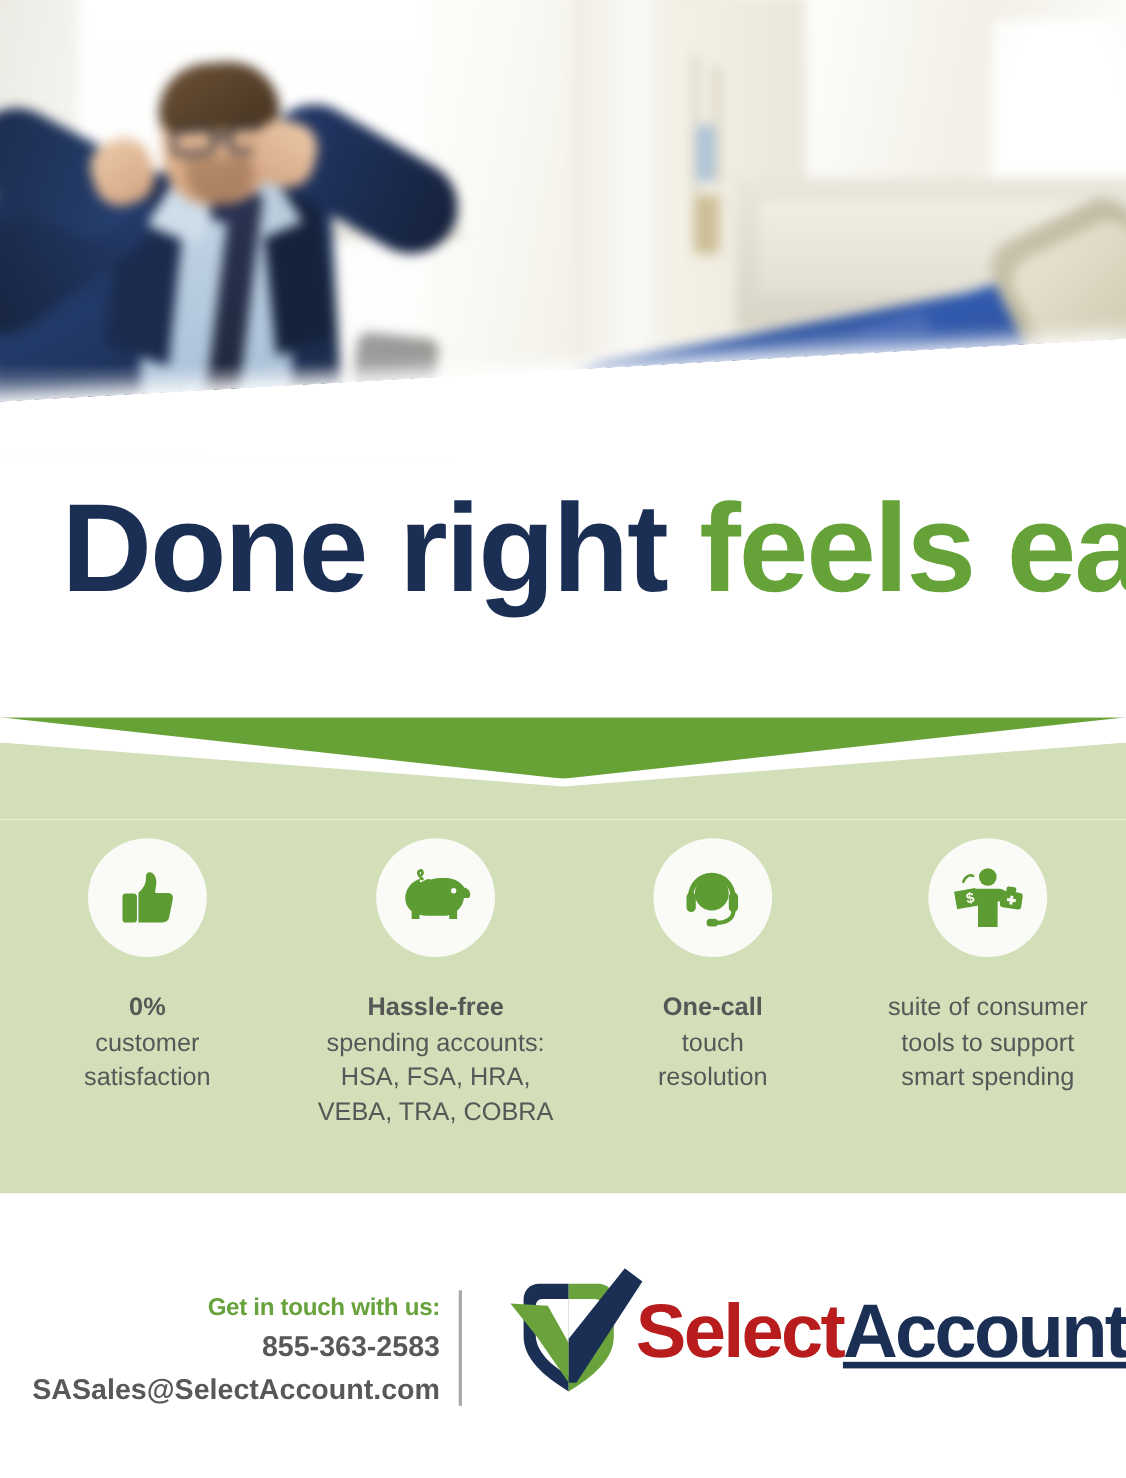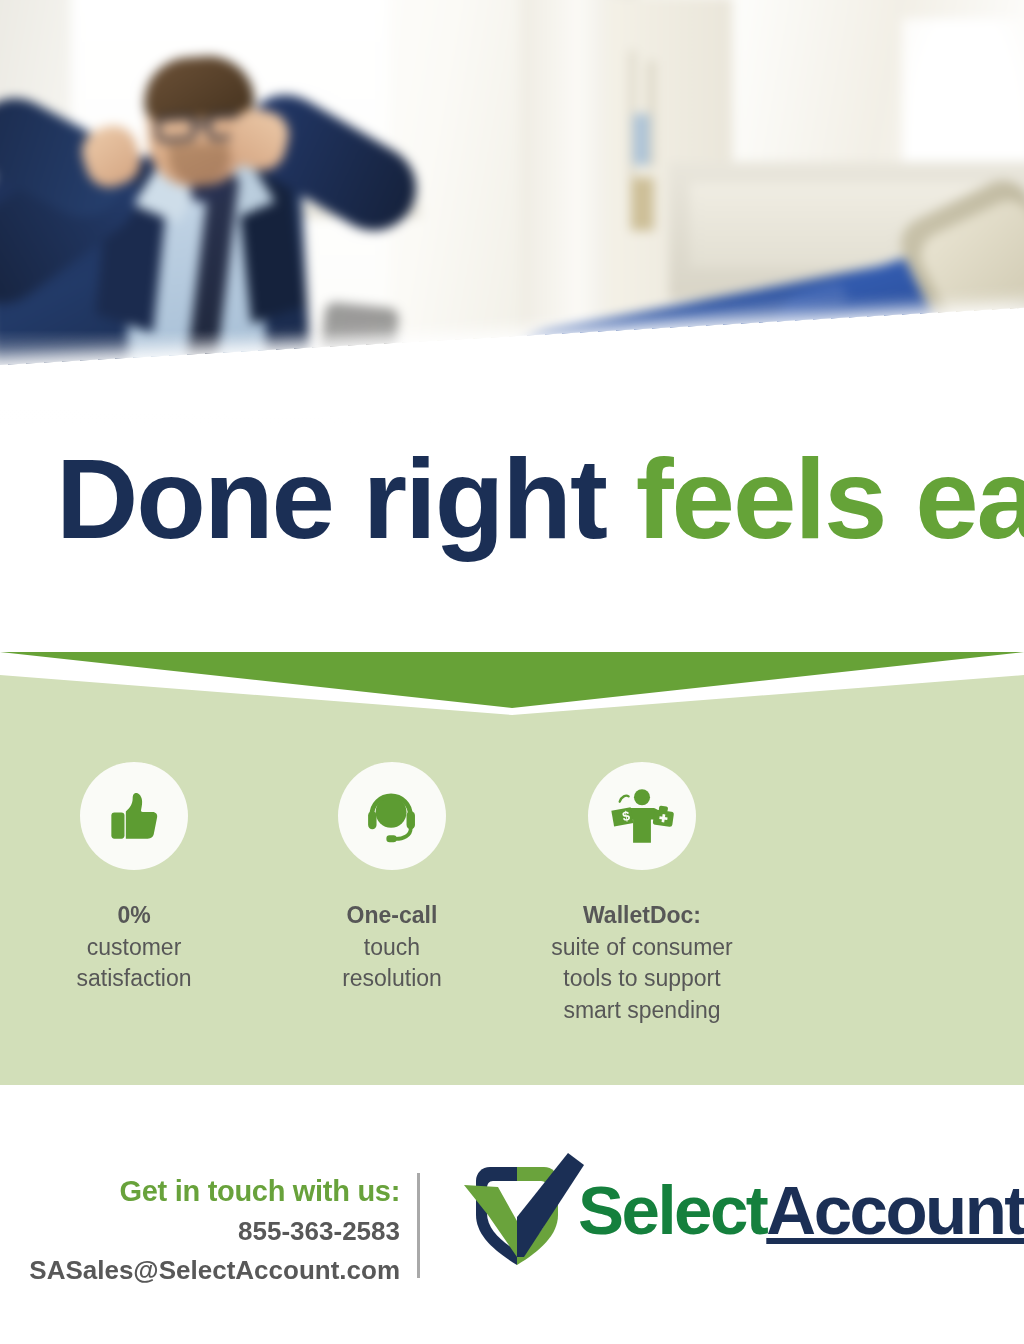--- a/index.html
+++ b/index.html
@@ -143,28 +143,28 @@
   .f3 { width:248px; }
   .f4 { width:252px; }
   .circle { width:108px; height:108px; border-radius:50%; background:#fafbf7;
     display:flex; align-items:center; justify-content:center; margin-top:17px; }
   .fcap { margin-top:30px; text-align:center; color:#575757; font-size:23px; line-height:1.38; }
   .fcap b { font-weight:bold; display:block; }
 
   
   .footer { position:absolute; left:0; top:1085px; width:1024px; height:259px; background:#fff; }
   .contact { position:absolute; left:0; top:90px; width:400px; text-align:right; }
-  .contact .c-head { color:#68a23b; font-size:29px; font-weight:bold; letter-spacing:-.3px; }
+  .contact .c-head { color:#68a23b; font-size:22px; font-weight:bold; letter-spacing:-.3px; }
   .contact .c-line { color:#585858; font-size:26px; font-weight:bold; margin-top:8px; }
   .vdiv { position:absolute; left:417px; top:88px; width:3px; height:105px; background:#a9a9a9; }
   .logo { position:absolute; left:460px; top:70px; width:540px; height:120px; }
   .logo-mark { position:absolute; left:0; top:-2px; width:124px; height:124px; }
   .logo-text { position:absolute; left:118px; top:16px; font-size:69px; font-weight:bold;
     letter-spacing:-2.5px; white-space:nowrap; }
-  .lt-green { color:#15803d; }
+  .lt-green { color:#b91c1c; }
   .lt-navy { color:#1b2f55;text-decoration:underline; }
 </style>
 </head>
 <body>
 
 <div class="page">
 
   <div class="hero">
     <div class="hero-scene">
       <div class="bg-wall"></div>
@@ -237,20 +237,40 @@
             <rect x="7" y="28" width="14.5" height="29" rx="3.4" fill="#5d9c32"></rect>
           </svg>
         </div>
         <div class="fcap">
           <b>0%</b>
           <span>customer</span><br>
           <span>satisfaction</span>
         </div>
       </div>
 
+      <div class="feature f2">
+        <div class="circle">
+          <svg width="64" height="56" viewBox="0 0 72 60" aria-hidden="true">
+            <path fill="#5d9c32" d="M23 10 C12 12 5 21 5 30.5 C5 36 7.5 40.8 11.5 44 L11.5 52
+              H19.5 L19.5 47.5 C22 48.2 24.7 48.6 27.5 48.6 L43 48.6 C45.5 48.6 48 48.3 50 47.7
+              L50 52 H58 L58 43.5 C62 40 64.5 35.5 65 30.5 L68.5 30.5
+              C70.3 30.5 71.5 29 71.5 27 C71.5 23.5 69 20.6 65.5 20 C62 13.5 54 9.6 44 9.6
+              C39.5 9.6 35.2 10.3 31.5 11.6 Z"></path>
+            <circle cx="54.5" cy="23" r="2.7" fill="#fafbf7"></circle>
+            <path d="M21 13 C27 8.5 37 6.8 45.5 8.5" stroke="#fafbf7" stroke-width="2.6" fill="none" stroke-linecap="round"></path>
+            <path d="M22.5 11 C19 8 17 4.5 19.5 2.6 C22 1 23.5 4 22 6.5" stroke="#5d9c32" stroke-width="2.8" fill="none" stroke-linecap="round"></path>
+          </svg>
+        </div>
+        <div class="fcap">
+          <b>Hassle-free</b>
+          <span>spending accounts:</span><br>
+          <span>HSA, FSA, HRA,</span><br>
+          <span>VEBA, TRA, COBRA</span>
+        </div>
+      </div>
 
       <div class="feature f3">
         <div class="circle">
           <svg width="60" height="60" viewBox="0 0 64 64" aria-hidden="true">
             <circle cx="31" cy="28" r="16.5" fill="#5d9c32"></circle>
             <path d="M10.5 31 A20.5 20.5 0 0 1 51.5 31" stroke="#5d9c32" stroke-width="5" fill="none" stroke-linecap="round"></path>
             <rect x="6.5" y="27" width="9" height="19" rx="4.5" fill="#5d9c32"></rect>
             <rect x="47.5" y="27" width="9" height="19" rx="4.5" fill="#5d9c32"></rect>
             <path d="M52 45 C52 53 44 56.5 36 56.5" stroke="#5d9c32" stroke-width="4" fill="none" stroke-linecap="round"></path>
             <rect x="26" y="52.5" width="11" height="7.5" rx="3.4" fill="#5d9c32"></rect>
@@ -273,21 +293,20 @@
             <text x="15" y="38" font-size="15" font-weight="bold" fill="#fafbf7" font-family="Liberation Sans, sans-serif" transform="rotate(-10 15 33)">$</text>
             <rect x="50" y="26" width="22" height="17" rx="3" fill="#5d9c32" transform="rotate(8 61 34)"></rect>
             <rect x="56" y="21" width="10" height="6" rx="2" fill="#5d9c32" transform="rotate(8 61 24)"></rect>
             <g transform="rotate(8 61 34)" fill="#fafbf7">
               <rect x="59.6" y="30" width="3" height="9"></rect>
               <rect x="56.6" y="33" width="9" height="3"></rect>
             </g>
           </svg>
         </div>
         <div class="fcap">
-          <b>WalletDoc:</b>
           <span>suite of consumer</span><br>
           <span>tools to support</span><br>
           <span>smart spending</span>
         </div>
       </div>
 
     </div>
   </div>
 
   <div class="footer">

